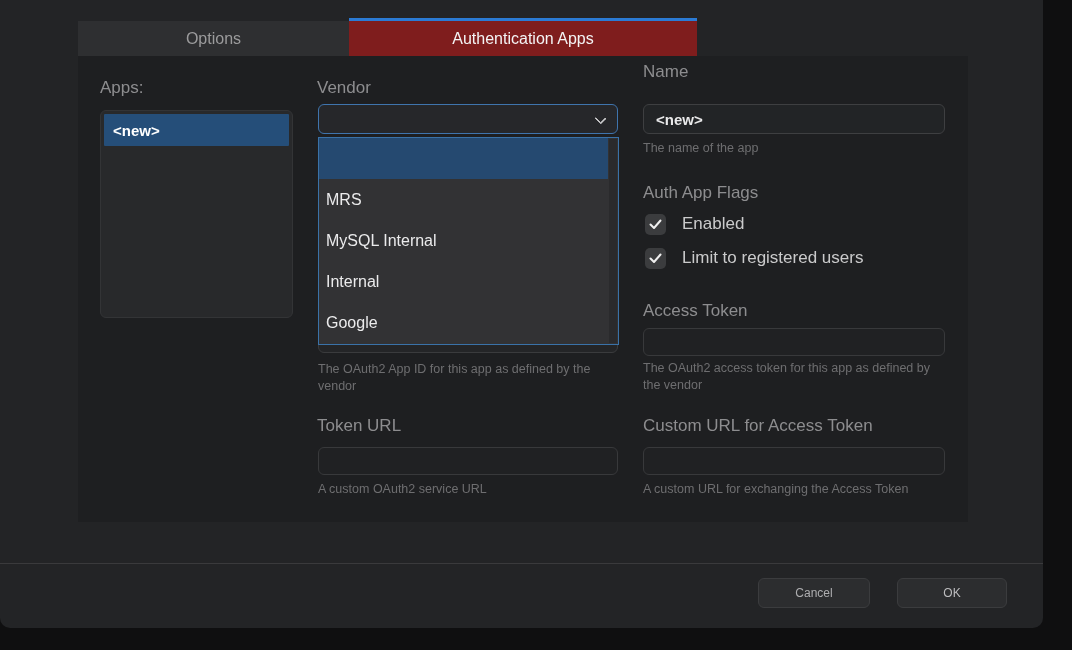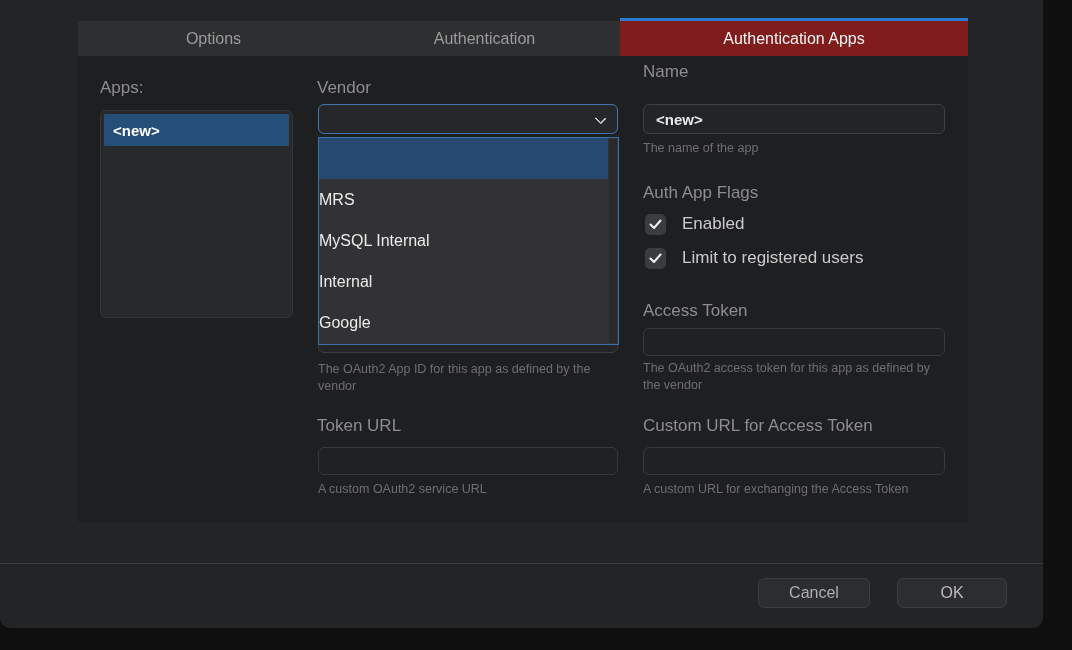--- a/index.html
+++ b/index.html
@@ -31,54 +31,53 @@
 
   
   .combo { position:absolute; left:240px; top:48px; width:300px; height:30px;
            background:#26272a; border:1px solid #3f74ad; border-radius:6px; }
   .chev { position:absolute; right:12px; top:9px; width:9px; height:9px;
           border-right:2px solid #c9c9cb; border-bottom:2px solid #c9c9cb;
           transform:rotate(45deg) scale(1,0.9); border-radius:1px; }
   .popup { position:absolute; left:240px; top:81px; width:301px; height:208px;
            background:#323234; border:1px solid #3a72a8; z-index:5; }
   .ptrack { position:absolute; right:1px; top:1px; bottom:1px; width:8px; background:#2a2a2c; }
-  .opt { height:41.2px; display:flex; align-items:center; 
+  .opt { height:41.2px; display:flex; align-items:center; padding-left:7px;
          font-size:16px; color:#ebebec; }
   .opt.sel { background:#254970; margin:0 10px 0 0; }
 
   .ghost-input { position:absolute; left:240px; top:269px; width:300px; height:28px;
                  background:#242527; border:1px solid #3a3b3d; border-radius:6px; z-index:1; }
 
   input.field { position:absolute; height:28px; background:#222426; border:1px solid #3e3f41;
                 border-radius:6px; color:#e9e9ea; font-size:15px; font-weight:600;
                 padding:0 12px; font-family:"Liberation Sans", sans-serif; outline:none; }
   input.empty { background:#202123; border-color:#38393b; }
 
   
   .flagrow { position:absolute; left:567px; height:22px; display:flex; align-items:center; }
   .cbx { width:21px; height:21px; background:#3b3c3e; border-radius:5px;
          display:flex; align-items:center; justify-content:center; }
   .flagrow .lbl { margin-left:16px; font-size:17px; color:#cacacb; }
 
   
   .sep { position:absolute; left:0; top:563px; width:1043px; height:1px; background:#3a3a3c; }
   .btn { position:absolute; top:578px; height:30px; background:#2c2d2f; border:1px solid #3b3c3e;
-         border-radius:6px; color:#aeaeb0; font-size:16px; display:flex; align-items:center;
+         border-radius:6px; color:#aeaeb0; font-size:12px; display:flex; align-items:center;
          justify-content:center; cursor:default; }
   .btn.cancel { left:758px; width:112px; }
   .btn.ok { left:897px; width:110px; color:#bcbcbe; }
 </style>
 </head>
 <body>
 
 <div class="window">
 
   <div class="tabbar">
     <div class="tab t0">Options</div>
-    <div class="tab t1">Authentication</div>
     <div class="tab t2 active">Authentication Apps</div>
   </div>
 
   <div class="body">
 
     <div class="sect-label" style="left:22px; top:22px;">Apps:</div>
     <div class="listbox">
       <div class="list-item">&lt;new&gt;</div>
     </div>
 

